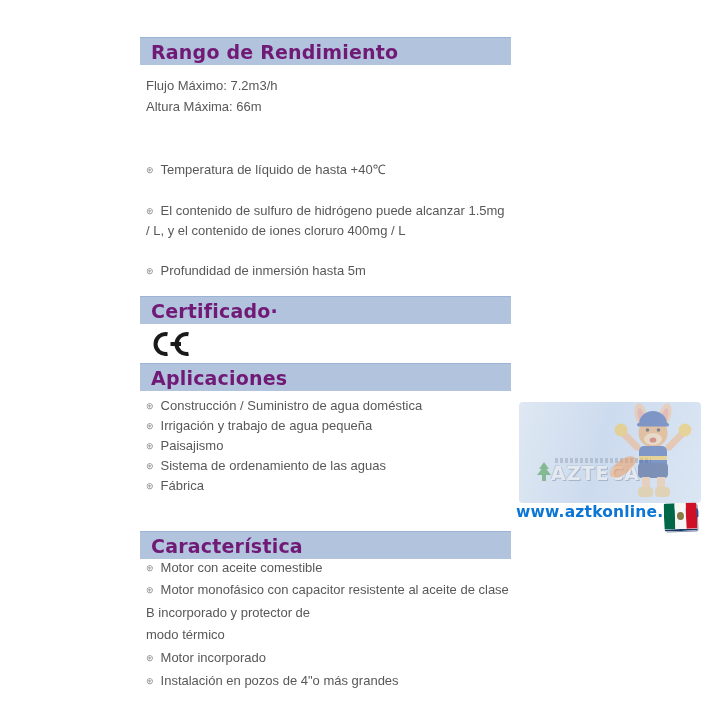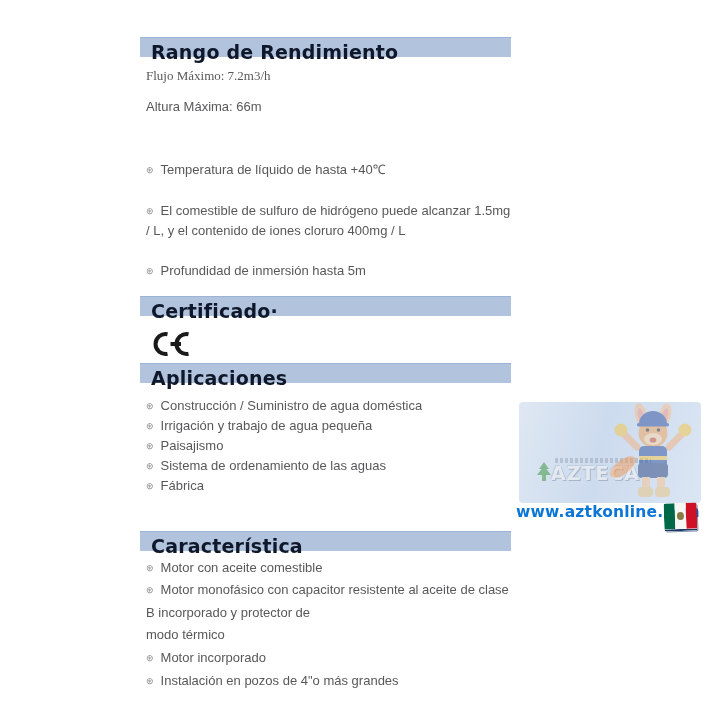--- a/index.html
+++ b/index.html
@@ -1,23 +1,23 @@
 <!DOCTYPE html>
 <html><head>
 <meta charset="utf-8">
 <style>
   html,body{margin:0;padding:0;}
   .page{
     position:relative;width:720px;height:720px;background:#ffffff;
     font-family:"Liberation Sans",sans-serif;overflow:hidden;
   }
   .hdr{
-    position:absolute;left:140px;width:371px;height:20px;box-sizing:border-box;
+    position:absolute;left:140px;width:371px;height:28px;box-sizing:border-box;
     background:#b2c3dd;border-top:1px solid #9db3d4;
-    color:#0f172a;font-family:"DejaVu Sans","Liberation Sans",sans-serif;
+    color:#701a75;font-family:"DejaVu Sans","Liberation Sans",sans-serif;
     font-size:19px;font-weight:bold;line-height:29px;padding-left:11px;
     letter-spacing:0.2px;
   }
   .ln{
     position:absolute;left:146px;width:380px;
     color:#58585a;font-size:13px;line-height:15px;white-space:nowrap;
   }
   .blt{
     display:inline-block;font-size:9px;color:#8a8a8a;vertical-align:1px;
     margin-right:7px;
@@ -59,28 +59,28 @@
   }
 </style>
 </head>
 <body>
 
 <div class="page">
 
   <div class="hdr" style="top:37px;">
     <span>Rango de Rendimiento</span>
   </div>
-  <div class="ln" style="top:68px;font-family:Liberation Serif, serif;">Flujo Máximo: 7.2m3/h</div>
+  <div class="ln" style="top:78px;">Flujo Máximo: 7.2m3/h</div>
   <div class="ln" style="top:99px;">Altura Máxima: 66m</div>
 
   <div class="ln" style="top:162px;">
     <span class="blt">⊛</span><span>Temperatura de líquido de hasta +40℃</span>
   </div>
   <div class="ln" style="top:203px;">
-    <span class="blt">⊛</span><span>El comestible de sulfuro de hidrógeno puede alcanzar 1.5mg</span>
+    <span class="blt">⊛</span><span>El contenido de sulfuro de hidrógeno puede alcanzar 1.5mg</span>
   </div>
   <div class="ln" style="top:223px;">/ L, y el contenido de iones cloruro 400mg / L</div>
   <div class="ln" style="top:263px;">
     <span class="blt">⊛</span><span>Profundidad de inmersión hasta 5m</span>
   </div>
 
   <div class="hdr" style="top:296px;">
     <span>Certificado·</span>
   </div>
   <div class="ce">

